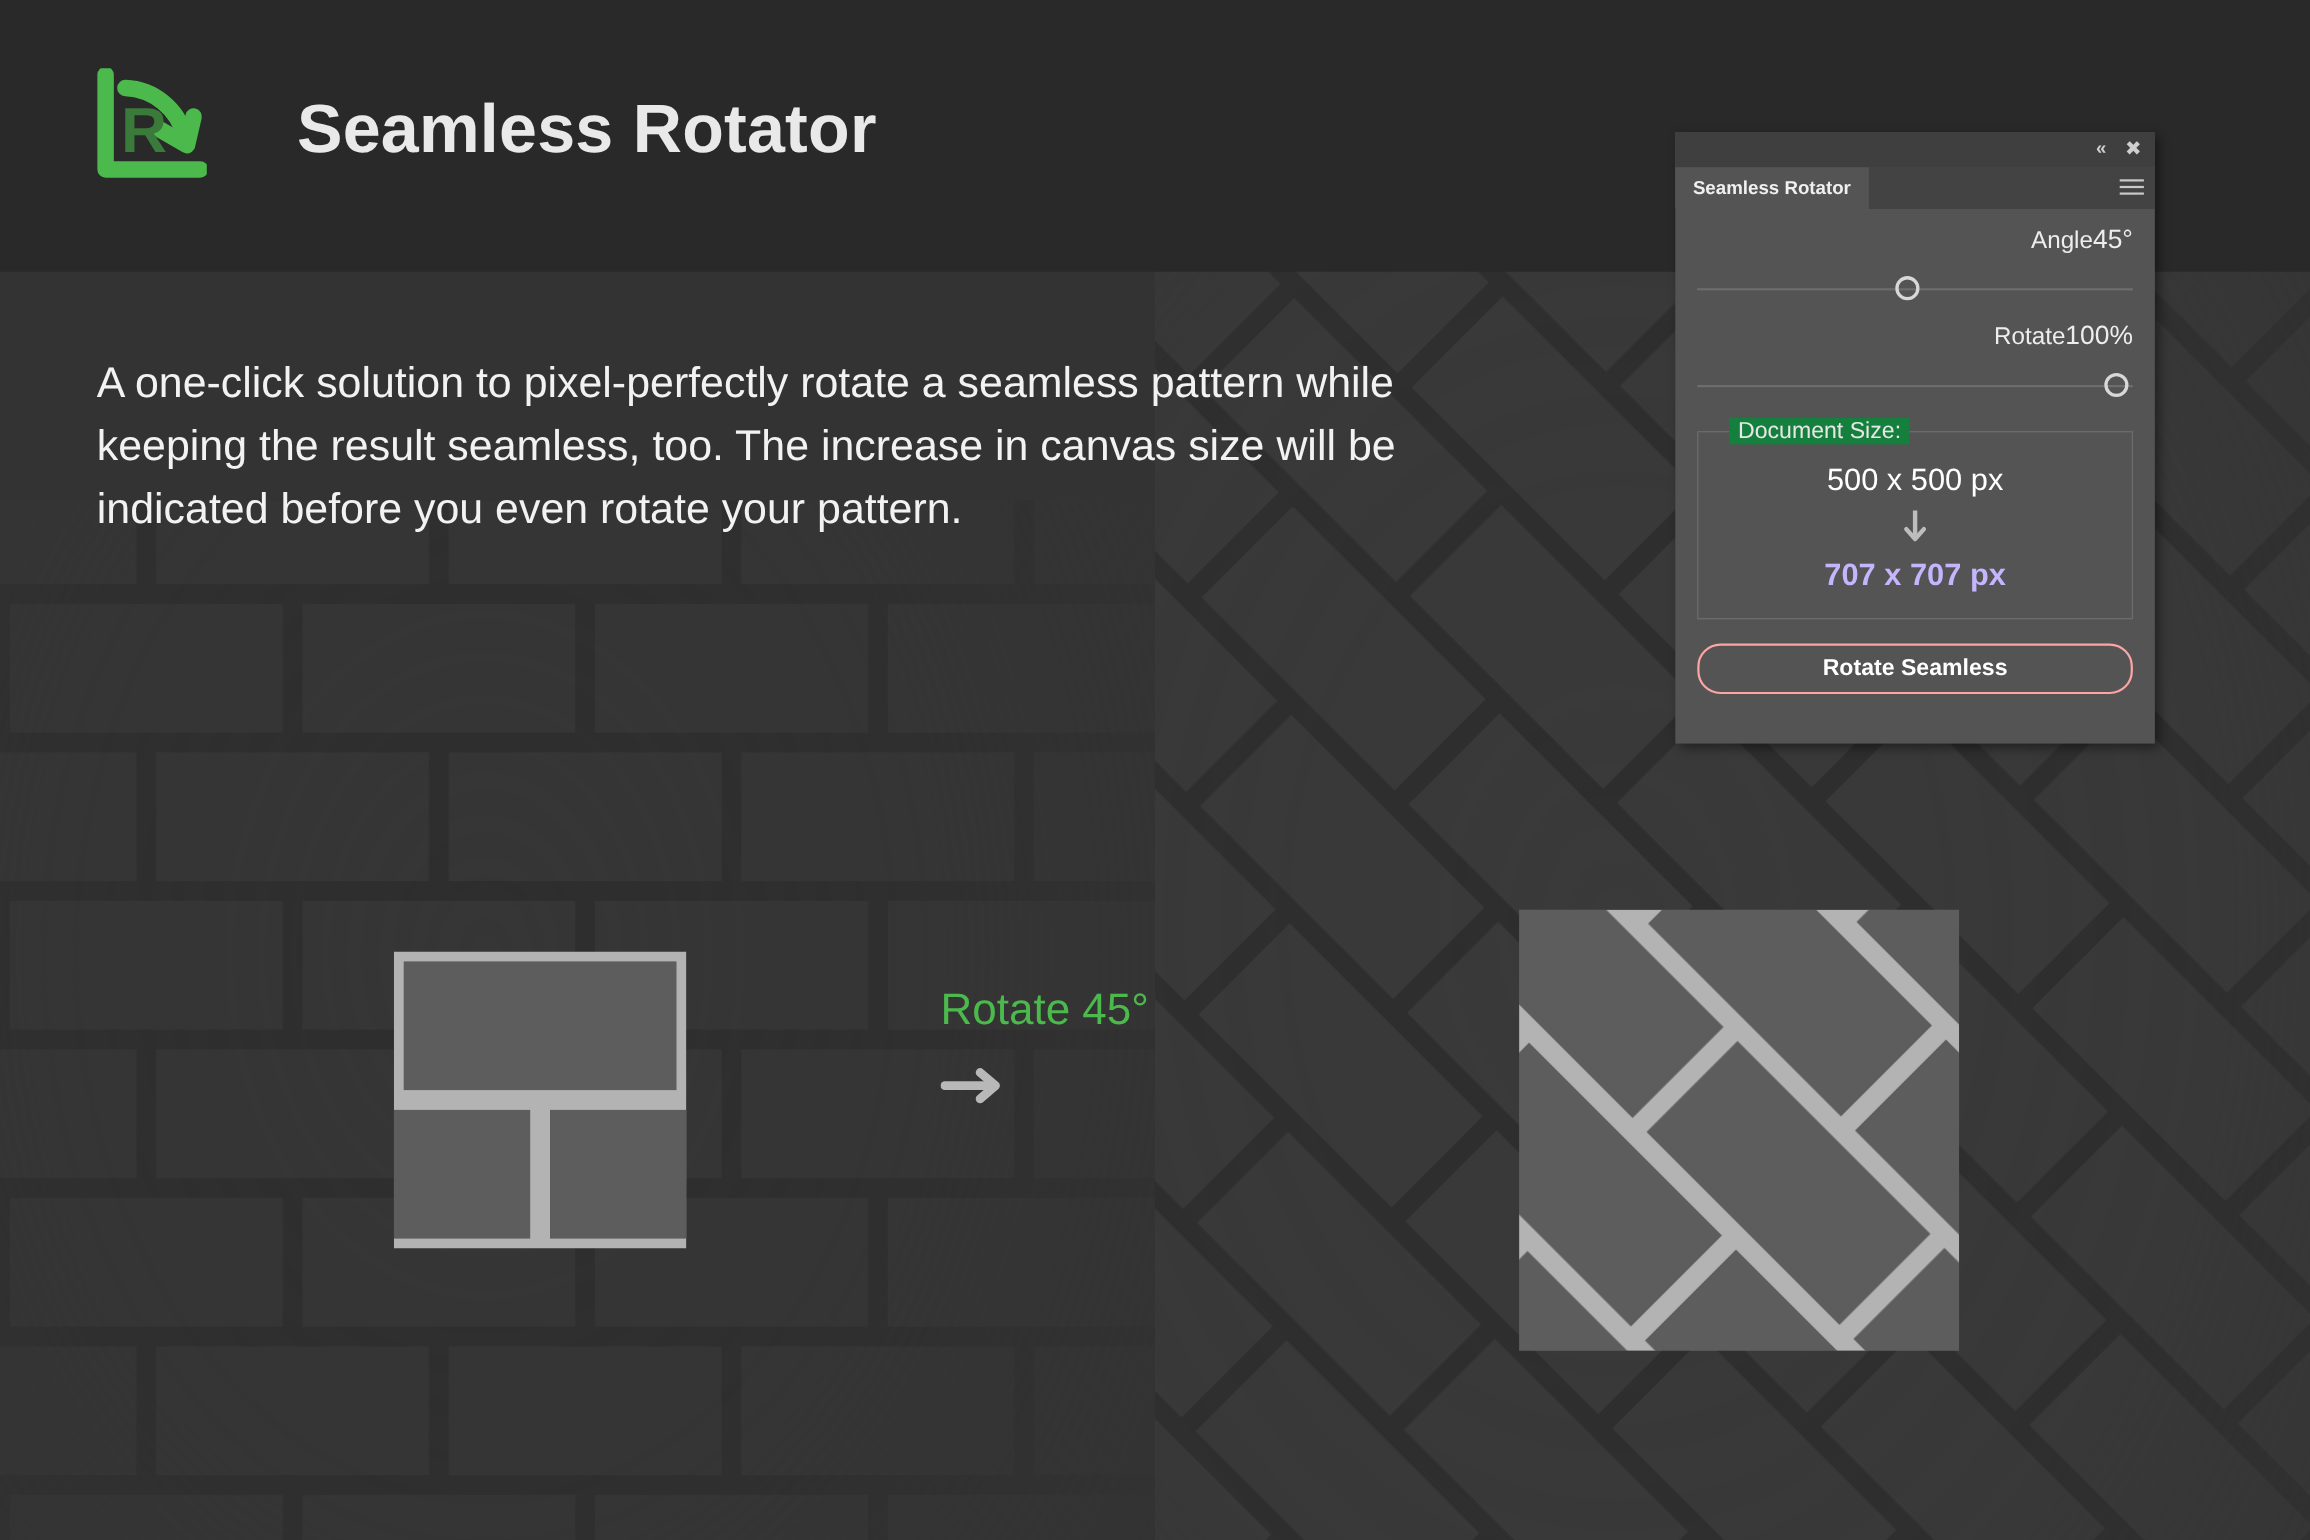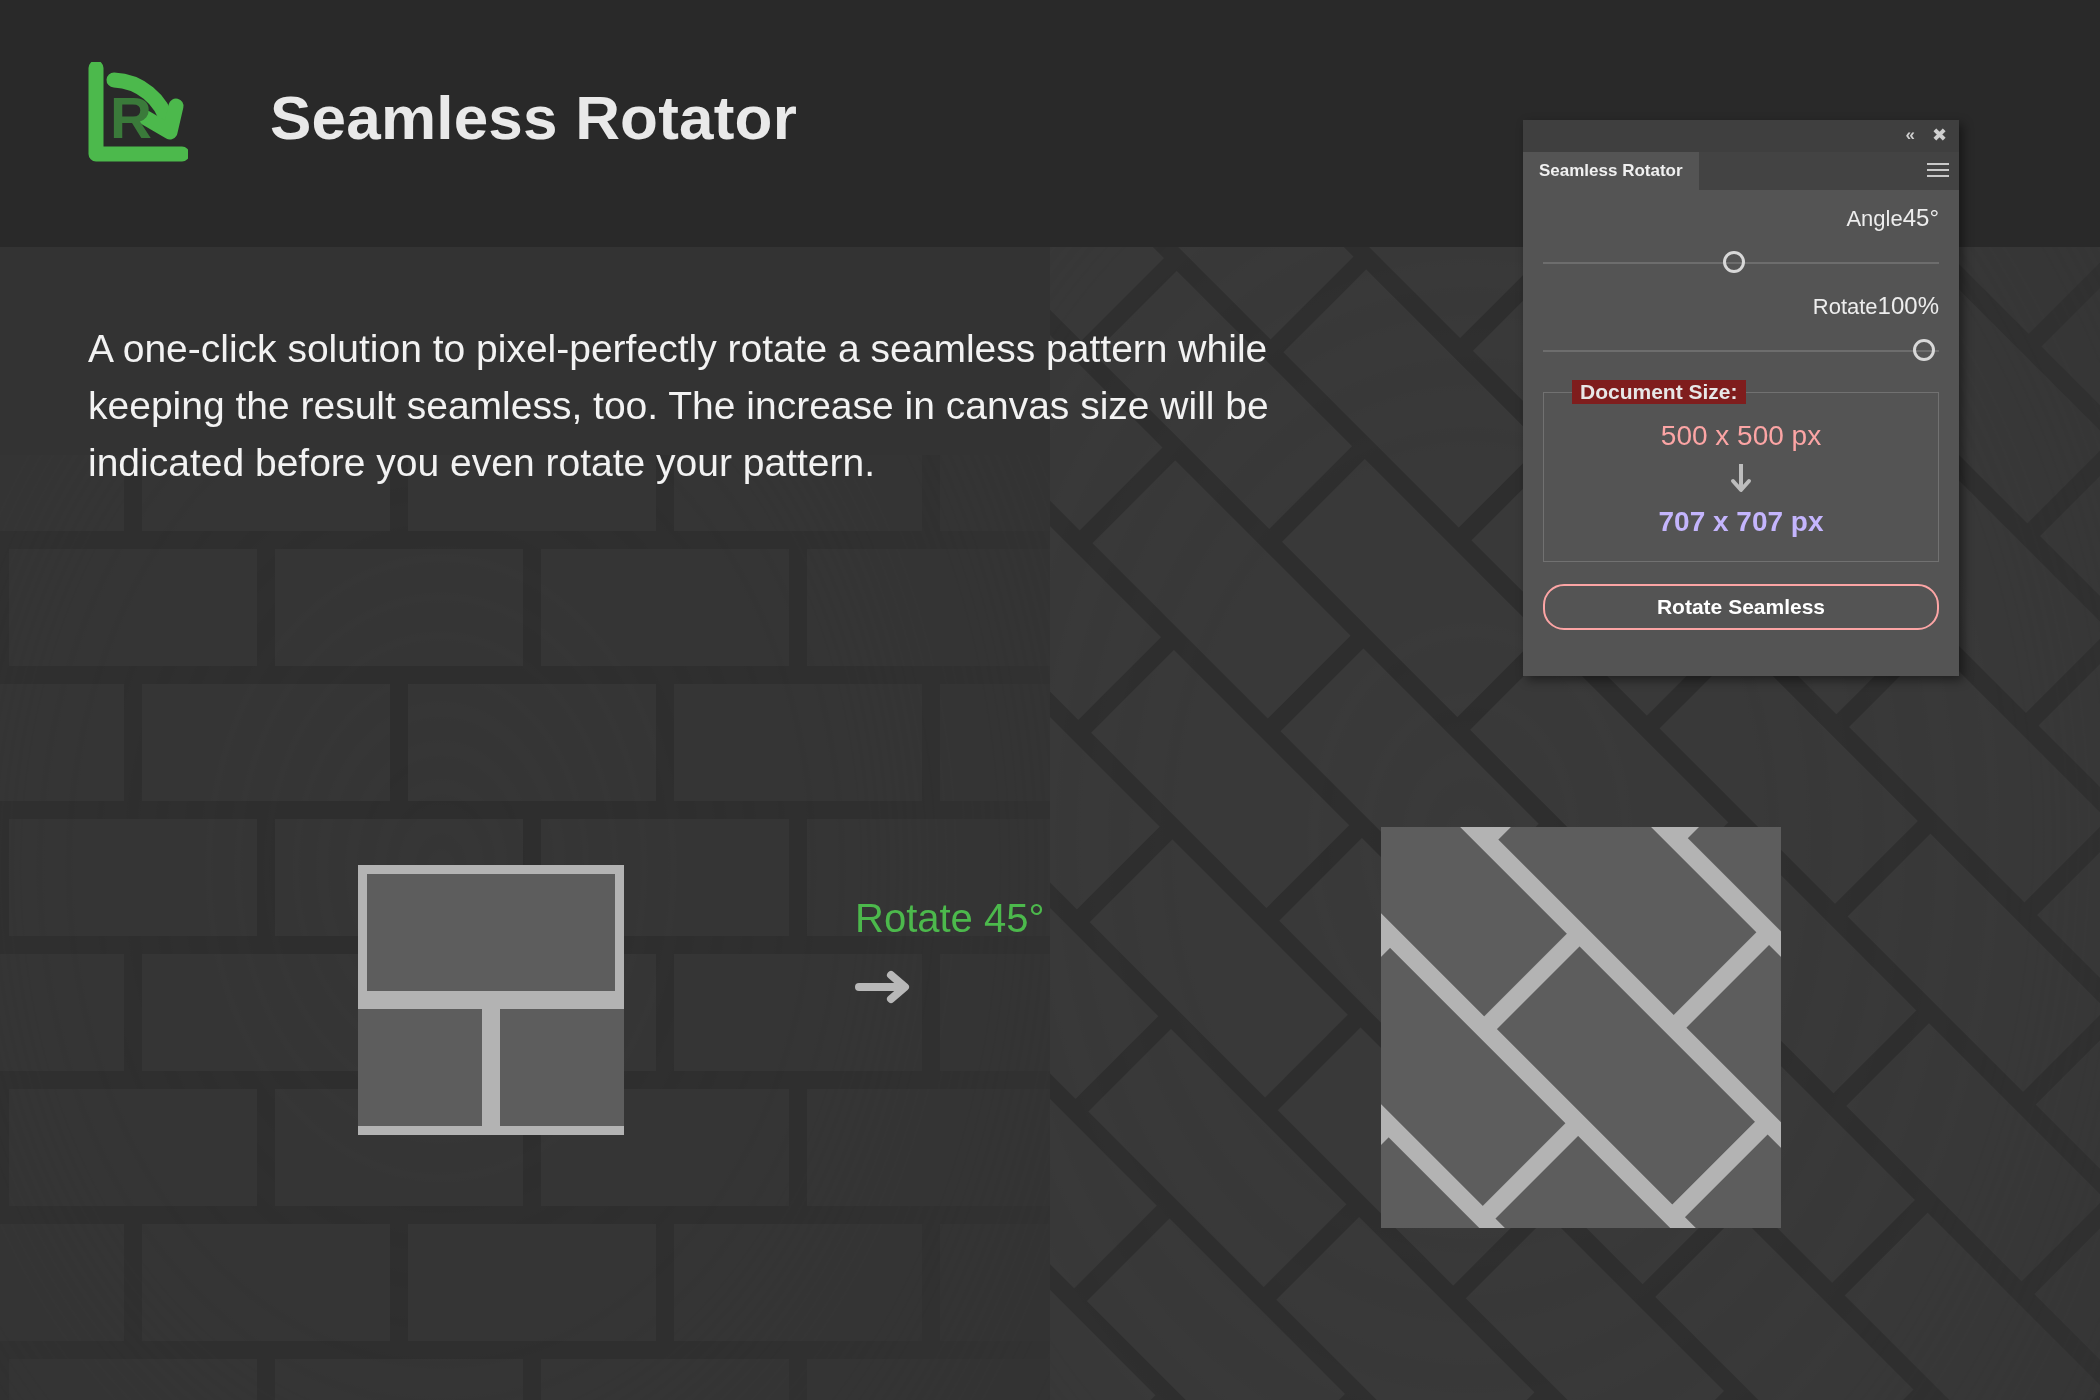--- a/index.html
+++ b/index.html
@@ -88,24 +88,24 @@
     border:3px solid #d8d8d8;background:transparent;box-sizing:border-box;cursor:pointer;
   }
   #angle-knob{left:45.5%;}
   #scale-knob{left:93.5%;}
 
   #docsize-fieldset{
     margin-top:24px;border:1px solid #717171;position:relative;
     padding:26px 0 22px 0;text-align:center;
   }
   #docsize-legend{
-    position:absolute;top:-13px;left:28px;background:#7f1d1d;padding:0 8px;
-    color:#e7e7e7;font-size:21px;font-weight:bold;
-  }
-  #docsize-before{color:#fca5a5;font-size:28px;line-height:34px;}
+    position:absolute;top:-13px;left:28px;background:#15803d;padding:0 8px;
+    color:#e7e7e7;font-size:21px;
+  }
+  #docsize-before{color:#ffffff;font-size:28px;line-height:34px;}
   #docsize-arrow{margin:8px 0 6px;}
   #docsize-after{color:#c4b5fd;font-size:28px;font-weight:bold;line-height:34px;}
 
   #rotate-button{
     margin:22px 0 0 0;height:42px;border:2px solid #fca5a5;border-radius:21px;
     display:flex;align-items:center;justify-content:center;
     color:#ffffff;font-size:21px;font-weight:bold;cursor:pointer;background:transparent;
   }
 </style>
 </head>

